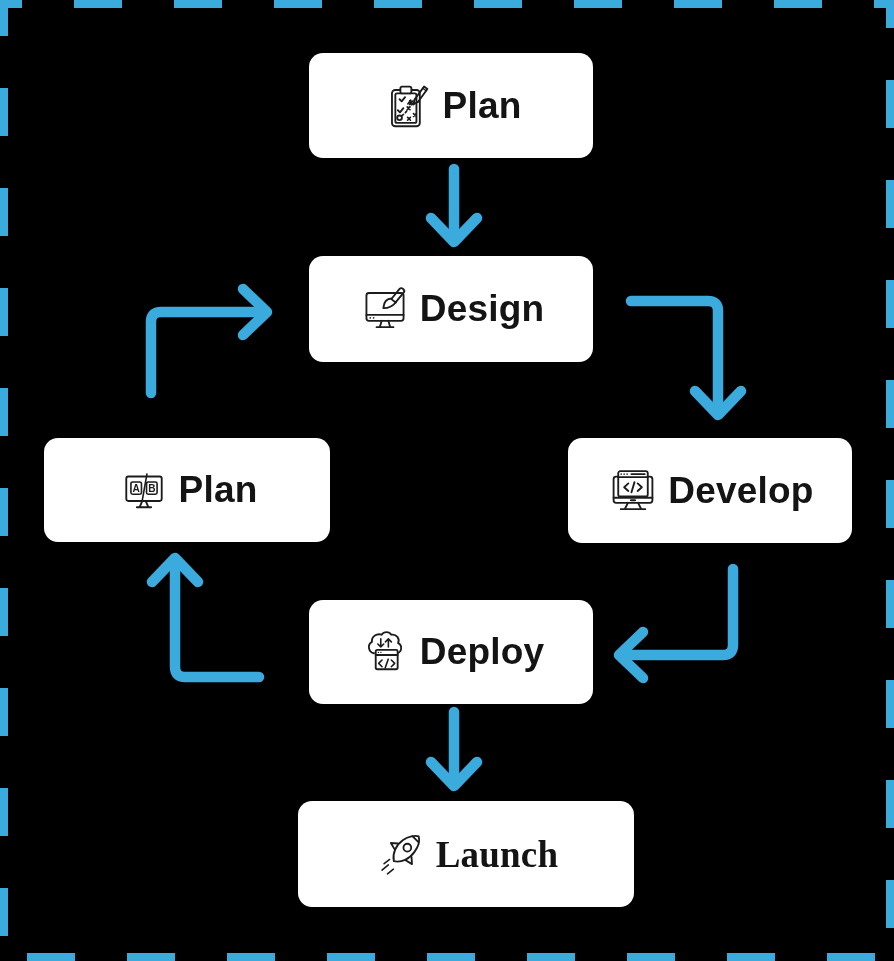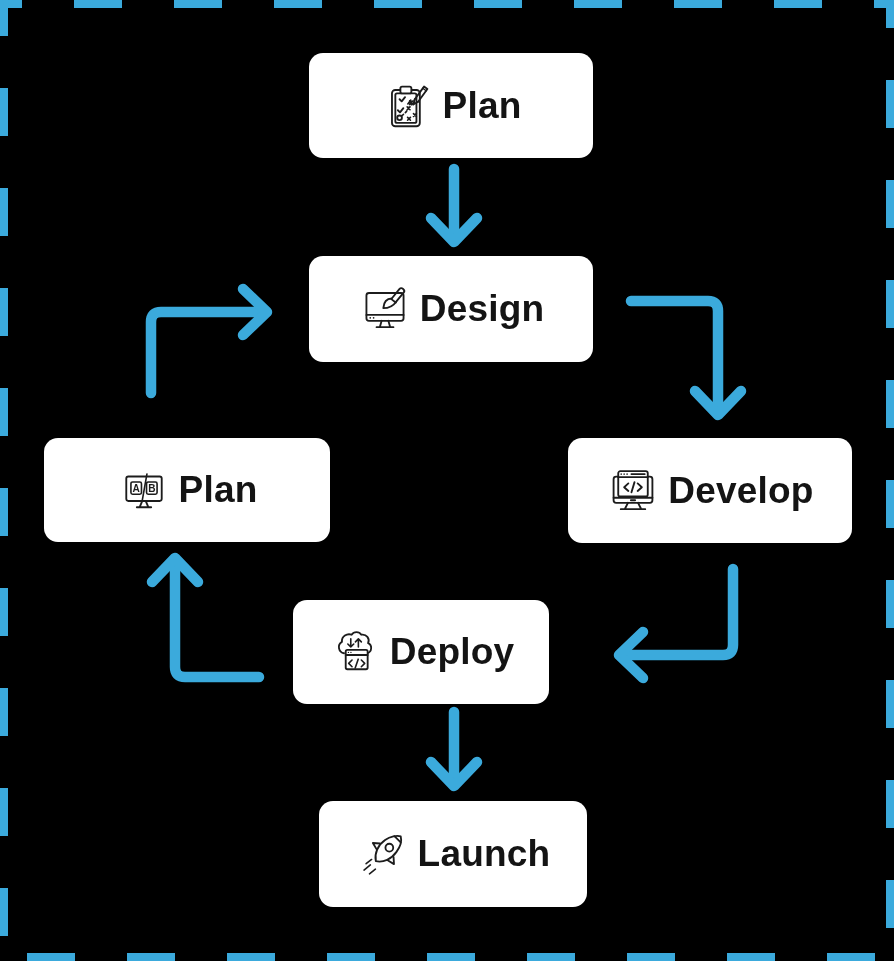--- a/index.html
+++ b/index.html
@@ -32,22 +32,22 @@
     font-weight:700;
     color:var(--ink);
     letter-spacing:.2px;
     white-space:nowrap;
   }
   .node svg.icon{width:54px;height:54px;flex:0 0 auto;}
   .node-plan   {left:309px;top:53px; width:284px;height:105px;}
   .node-design {left:309px;top:256px;width:284px;height:106px;}
   .node-develop{left:568px;top:438px;width:284px;height:105px;}
   .node-test   {left:44px; top:438px;width:286px;height:104px;}
-  .node-deploy {left:293px;top:600px;width:256px;height:104px;}
-  .node-launch {left:319px;top:801px;width:268px;height:106px;}
+  .node-deploy {left:309px;top:600px;width:284px;height:104px;}
+  .node-launch {left:298px;top:801px;width:336px;height:106px;font-family:Liberation Serif, serif;}
   .icon *{vector-effect:none;}
 </style>
 </head>
 <body>
 
 <div class="canvas">
 
   <svg class="overlay" viewBox="0 0 894 961">
 
     <rect x="0" y="0" width="894" height="961" fill="none" stroke="var(--accent)" stroke-width="16" stroke-dasharray="48 52" stroke-dashoffset="26"></rect>

